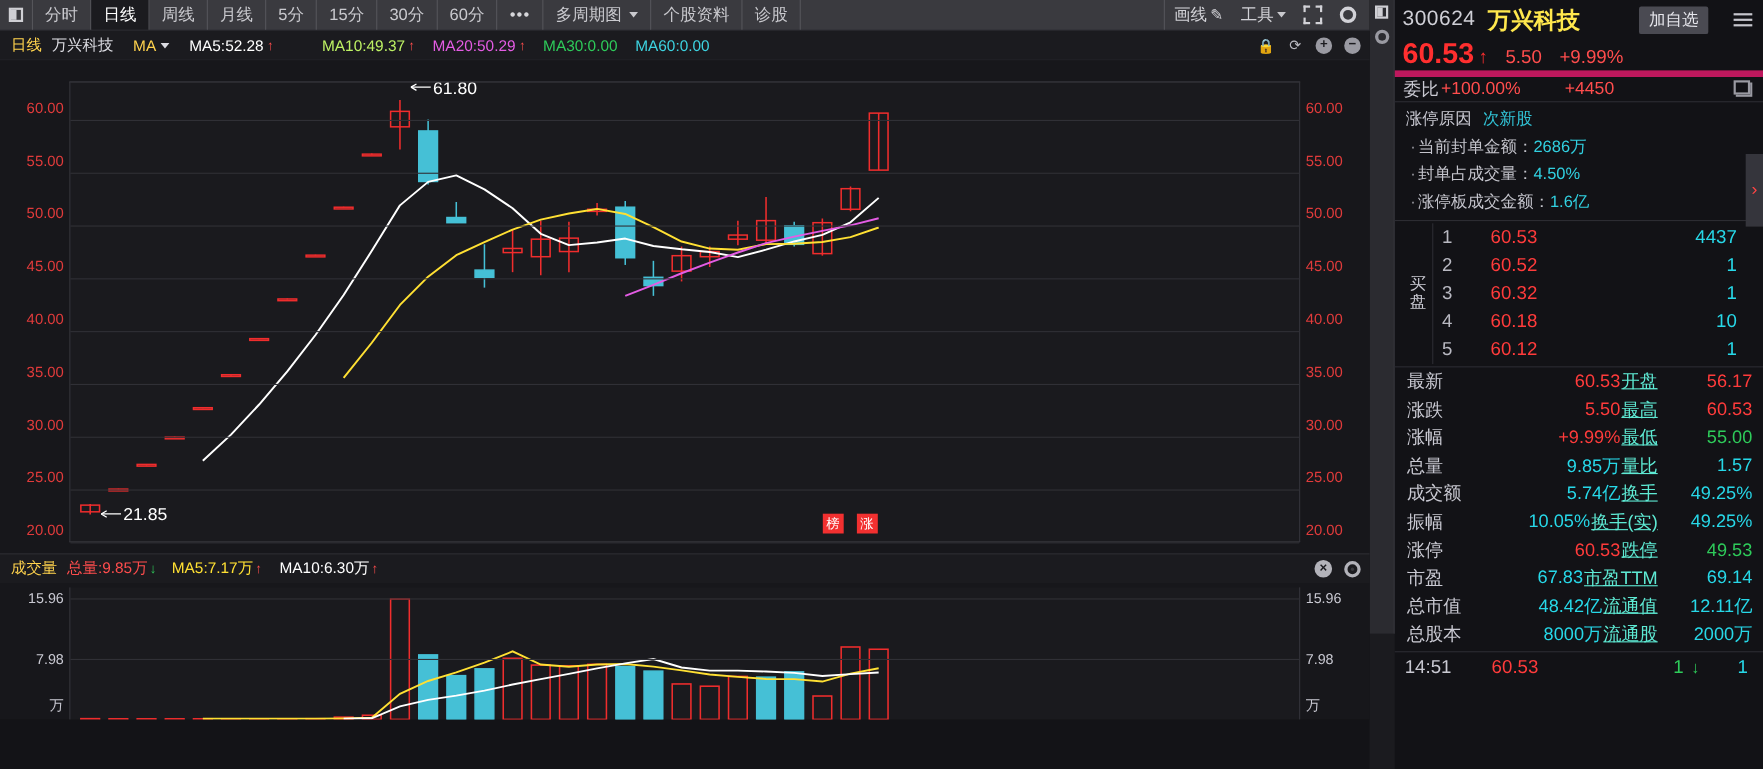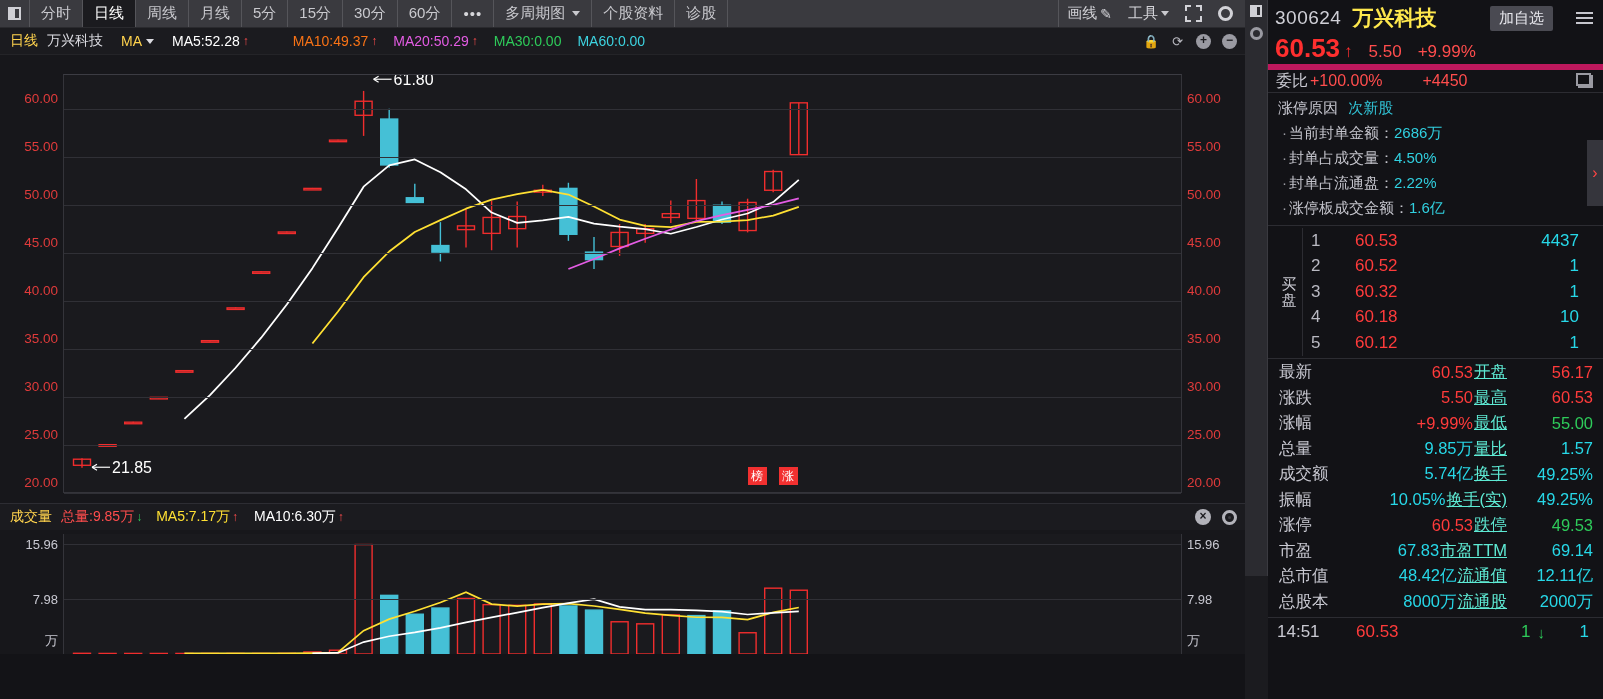--- a/index.html
+++ b/index.html
@@ -57,21 +57,21 @@
     position:relative; height:27px; background:#1b1b1f;
     display:flex; align-items:center; font-size:14px; gap:0;
     border-bottom:1px solid #242428;
   }
   .ma-bar > span { white-space:nowrap; }
   .ma-kline { color:#ffd34d; padding:0 9px 0 10px; }
   .ma-name { color:#dcdce2; padding-right:18px; }
   .ma-lbl { color:#ffd34d; padding-right:4px; }
   .ma-caret { border-top-color:#dcdce2; margin-right:18px; }
   .ma5  { color:#ffffff; padding-right:3px; }
-  .ma10 { color:#f97316; padding-right:3px;padding-left:28px; }
+  .ma10 { color:#bef264; padding-right:3px;padding-left:28px; }
   .ma20 { color:#e45ce4; padding-right:3px; }
   .ma30 { color:#2ecb5a; padding-right:16px; }
   .ma60 { color:#3dd3e0; }
   .arr-up { color:#ff4d4d; font-size:12px; padding-right:16px; }
   .ma-icons { position:absolute; right:8px; top:0; height:100%; display:flex; align-items:center; gap:11px; }
   .mi { width:15px; height:15px; color:#b9b9c0; display:flex;align-items:center;justify-content:center; font-size:13px;}
   .mi-circ { width:15px;height:15px;border-radius:50%;background:#9a9aa2;color:#1b1b1f;font-size:12px;line-height:13px;text-align:center;font-weight:bold;}
 
   
   .price-wrap { position:relative; height:448px; background:#17171b; }
@@ -491,21 +491,20 @@
     </div>
 
     <div class="reason">
       <div class="rz-head">
         <span class="k">涨停原因</span>
         <span class="v">次新股</span>
       </div>
       <div id="reasonLines">
           <div class="rz-line"><span class="dot">·</span><span class="k">当前封单金额：</span><span class="v">2686万</span></div>
           <div class="rz-line"><span class="dot">·</span><span class="k">封单占成交量：</span><span class="v">4.50%</span></div>
-          <div class="rz-line"><span class="dot">·</span><span class="k">封单占流通盘：</span><span class="v">2.22%</span></div>
           <div class="rz-line"><span class="dot">·</span><span class="k">涨停板成交金额：</span><span class="v">1.6亿</span></div>
         </div>
     </div>
 
     <div class="arrow-tab">›</div>
 
     <div class="book">
       <div class="book-side" id="bookSide" style="white-space: pre;">买
 盘</div>
       <div class="book-rows" id="bookRows">

